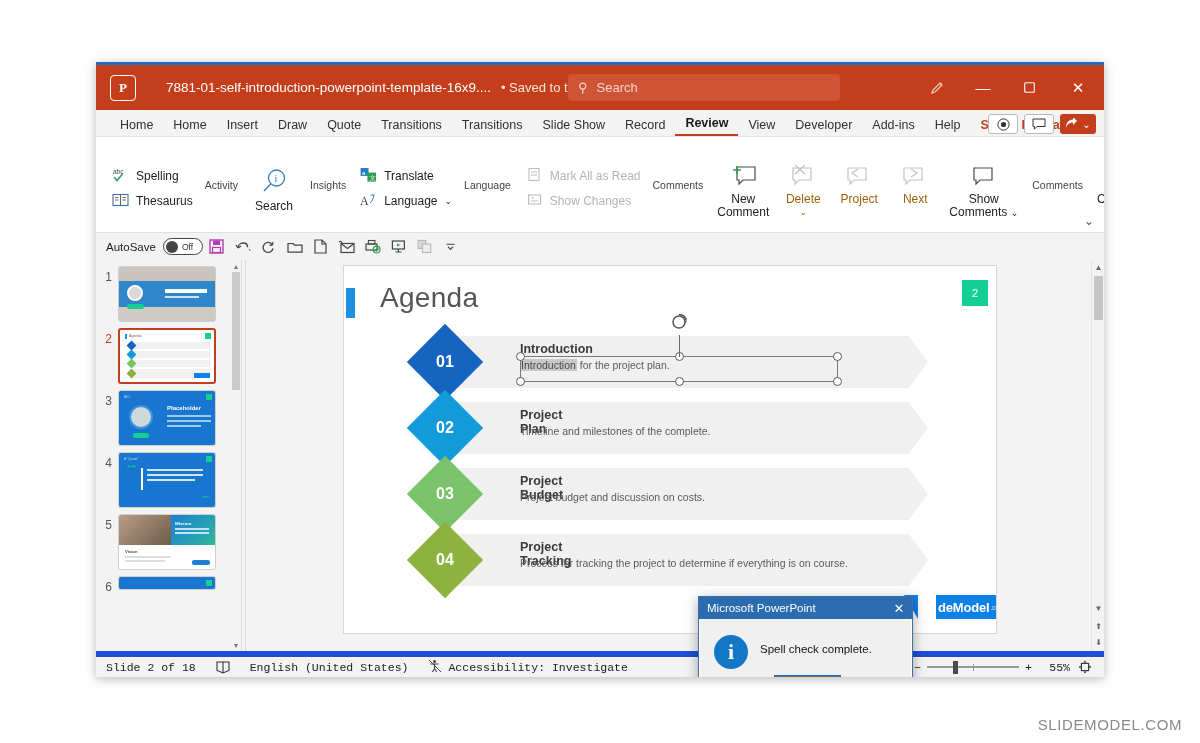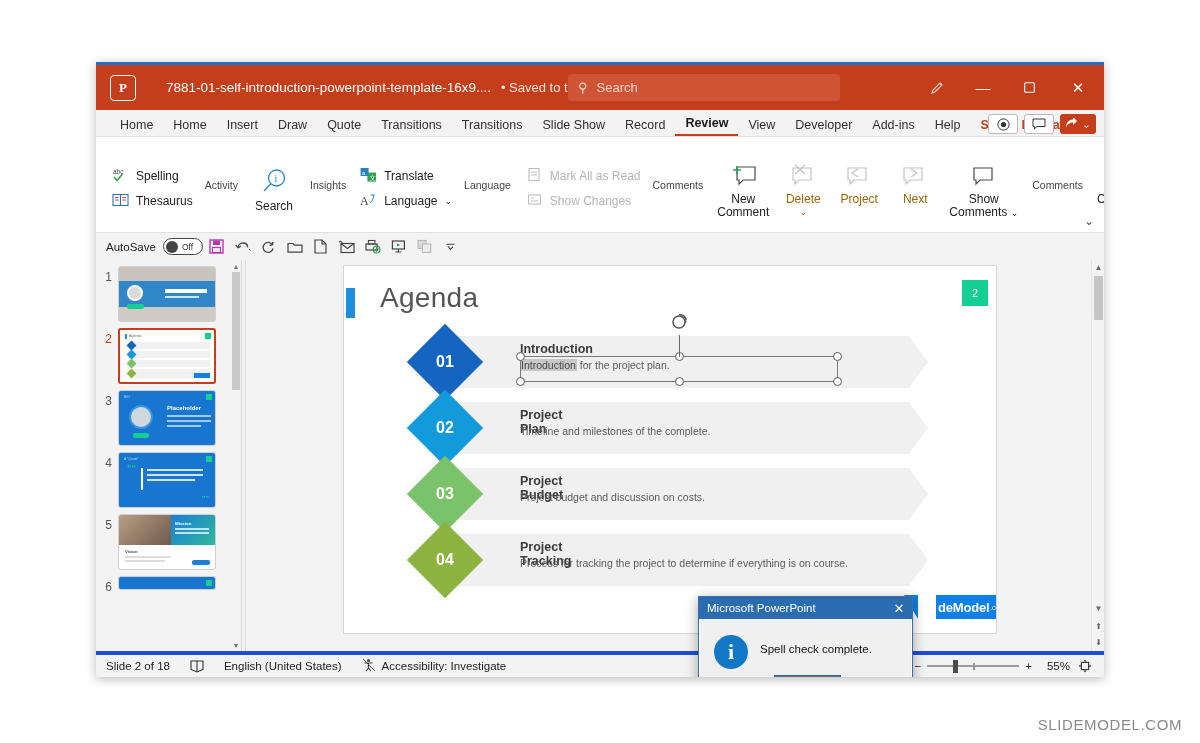--- a/index.html
+++ b/index.html
@@ -198,22 +198,22 @@
   .vscroll { width:13px; background:#f3f3f3; position:relative; border-left:1px solid #e2e2e2;}
   .vs-thumb{ position:absolute; left:2px; width:9px; background:#c5c5c5; border-radius:1px;}
   .vs-arrow{ position:absolute; left:0; width:13px; height:14px; display:flex;
              align-items:center; justify-content:center; font-size:8px; color:#666;}
   .thumbscroll{ position:absolute; right:0; top:0; bottom:0; width:10px; background:#f3f3f3;}
   .thumbscroll .tt{ position:absolute; left:1px; top:0; width:8px; height:118px; background:#c9c9c9;}
   .thumbscroll .ar{ position:absolute; left:0; width:10px; height:12px; display:flex;
                     align-items:center; justify-content:center; font-size:7px; color:#777;}
 
   
-  .statusbar{ height:26px; background:#f3f3f3; border-top:4px solid #1d4ed8; display:flex;
-              align-items:center; font-size:11.5px; color:#222; position:relative;}
+  .statusbar{ height:26px; background:#f3f3f3; border-top:6px solid #1d4ed8; display:flex;
+              align-items:center; font-size:11.5px; color:#222; position:relative;font-family:Liberation Mono, monospace;}
   .sb-item{ display:flex; align-items:center; gap:6px; padding:0 10px; white-space:nowrap;}
   .sb-right{ position:absolute; right:6px; display:flex; align-items:center; gap:2px; }
   .view-btn{ width:26px;height:20px;display:flex;align-items:center;justify-content:center;}
   .view-btn.active{ background:#e2e2e2; }
   .zoom-slider{ position:relative; width:92px; height:16px; display:flex; align-items:center; }
   .zs-track{ position:absolute; left:0; right:0; height:1.4px; background:#999; }
   .zs-mid{ position:absolute; left:46px; width:1.4px; height:7px; background:#999; }
   .zs-knob{ position:absolute; left:26px; width:5px; height:13px; background:#4a4a4a; }
   .zoom-pct{ width:32px; text-align:right; font-size:11.5px; }
 

